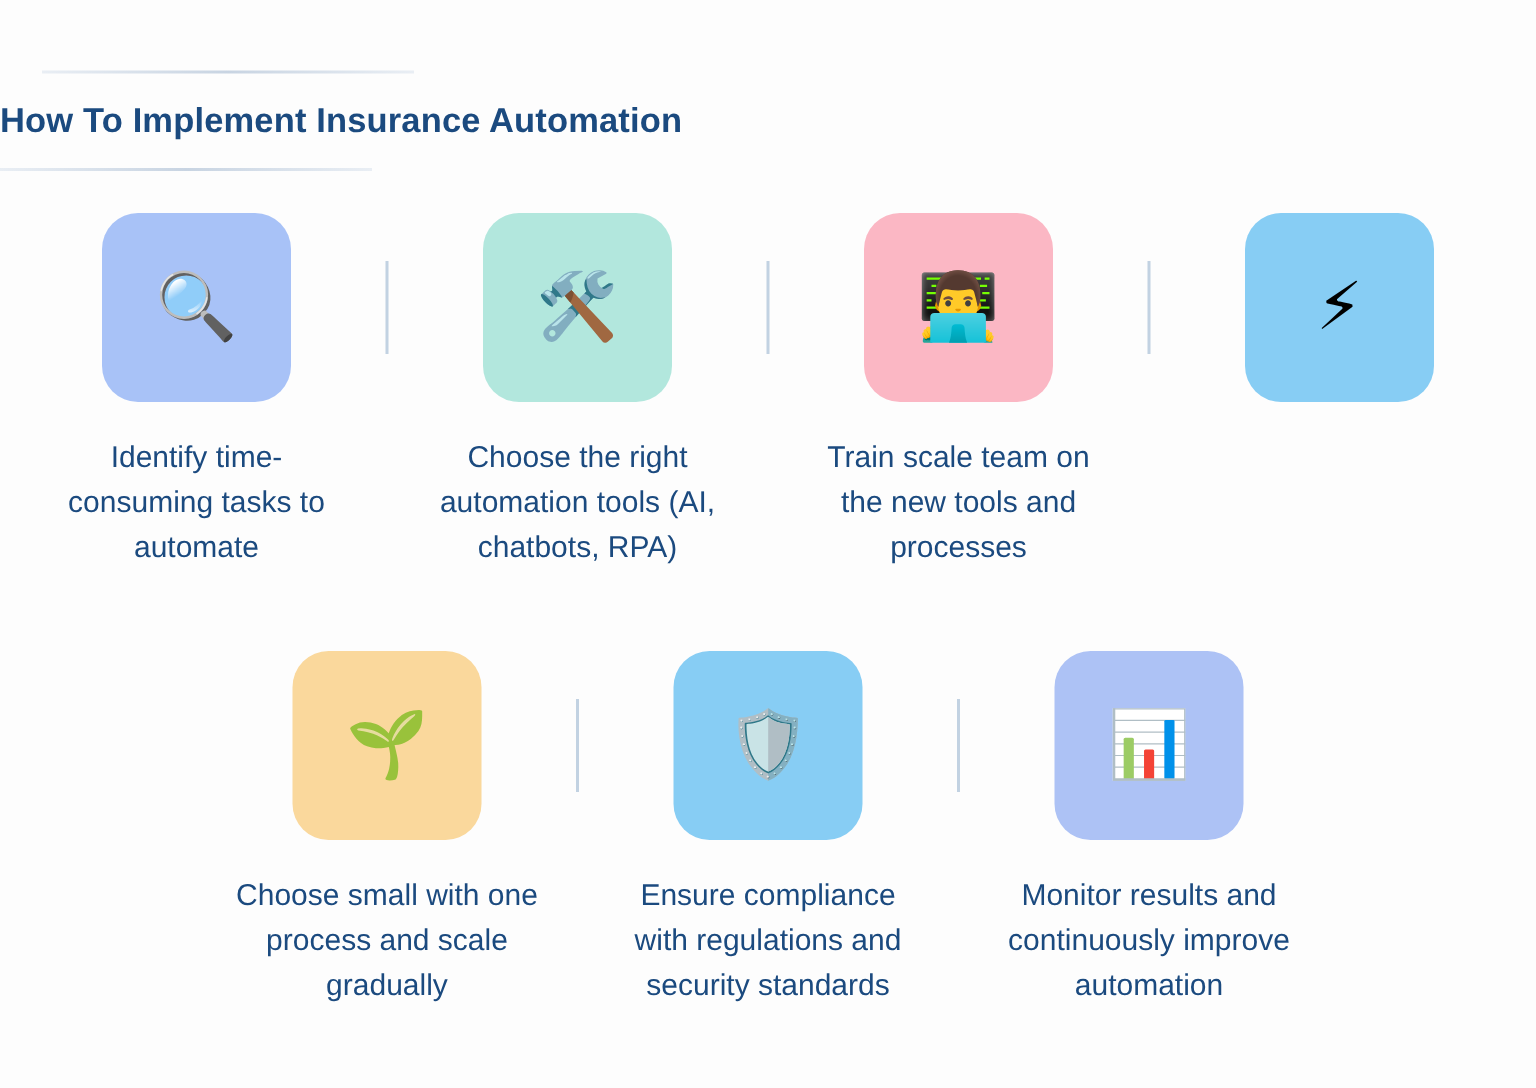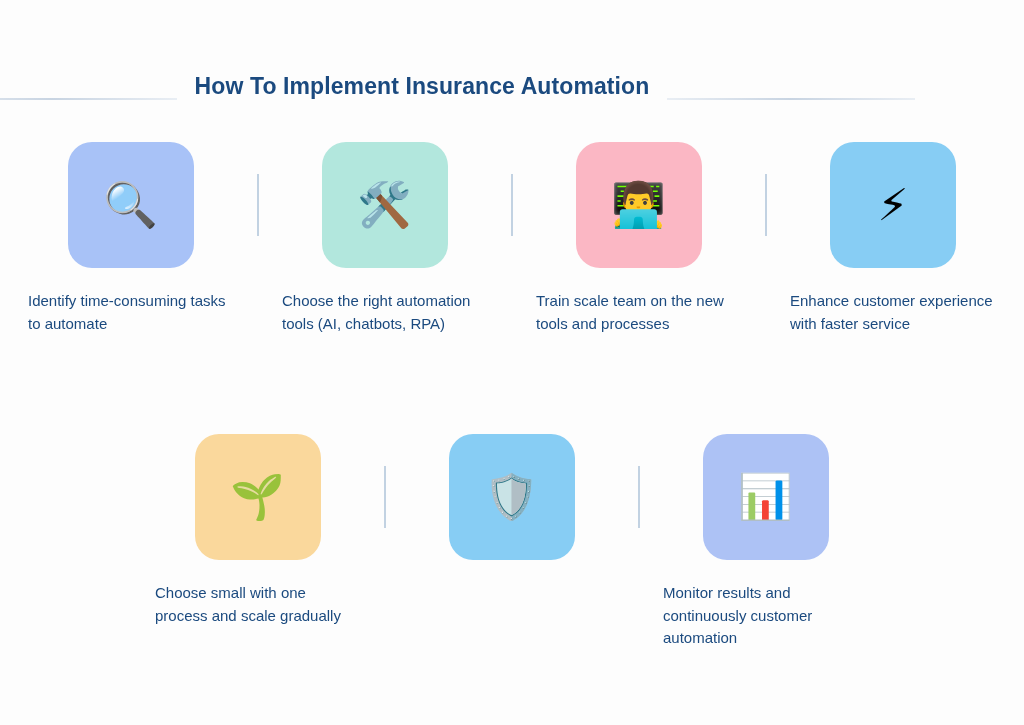--- a/index.html
+++ b/index.html
@@ -16,23 +16,24 @@
   }
 
   
   .header {
     position: absolute;
     top: 60px;
     left: 0;
     width: 844px;
     height: 40px;
     display: flex;
-    align-items: flex-end;
+    align-items: flex-start;
     justify-content: center;
     gap: 18px;
+    flex-direction: column;
   }
   .rule {
     height: 2px;
     background: linear-gradient(to right, #e9eef4, #c8d4e2, #e9eef4);
     flex: 0 0 auto;
   }
   .rule-left  { width: 248px; margin-left: 28px; }
   .rule-right { width: 248px; margin-right: 28px; }
   .page-title {
     font-size: 23px;
@@ -73,23 +74,23 @@
   }
   .tile-emoji {
     font-size: 44px;
     line-height: 1;
     font-family: "DejaVu Sans", sans-serif;
   }
 
   .caption {
     margin-top: 22px;
     width: 206px;
-    text-align: left;
+    text-align: center;
     color: #1b4a7f;
-    font-size: 15px;
+    font-size: 20px;
     line-height: 1.5;
     font-weight: normal;
   }
 
   
   .divider {
     width: 2px;
     height: 62px;
     background: #c2d2e2;
     flex: 0 0 auto;
@@ -131,44 +132,44 @@
     </div>
     <div class="caption">Train scale team on the new tools and processes</div>
   </div>
 
   <div class="divider" style="background: rgb(194, 210, 226);"></div>
 
   <div class="step">
     <div class="tile" style="background: rgb(135, 205, 244);">
       <span class="tile-emoji">⚡</span>
     </div>
-    <div class="caption">Enhance customer experience with faster service</div>
   </div>
 
 </div>
 
 <div class="row row-2">
 
   <div class="step">
     <div class="tile" style="background: rgb(250, 216, 156);">
       <span class="tile-emoji">🌱</span>
     </div>
     <div class="caption">Choose small with one process and scale gradually</div>
   </div>
 
   <div class="divider" style="background: rgb(194, 210, 226);"></div>
 
   <div class="step">
     <div class="tile" style="background: rgb(135, 205, 244);">
       <span class="tile-emoji">🛡️</span>
     </div>
+    <div class="caption">Ensure compliance with regulations and security standards</div>
   </div>
 
   <div class="divider" style="background: rgb(194, 210, 226);"></div>
 
   <div class="step">
     <div class="tile" style="background: rgb(173, 194, 245);">
       <span class="tile-emoji">📊</span>
     </div>
-    <div class="caption">Monitor results and continuously customer automation</div>
+    <div class="caption">Monitor results and continuously improve automation</div>
   </div>
 
 </div>
 
 </body></html>

